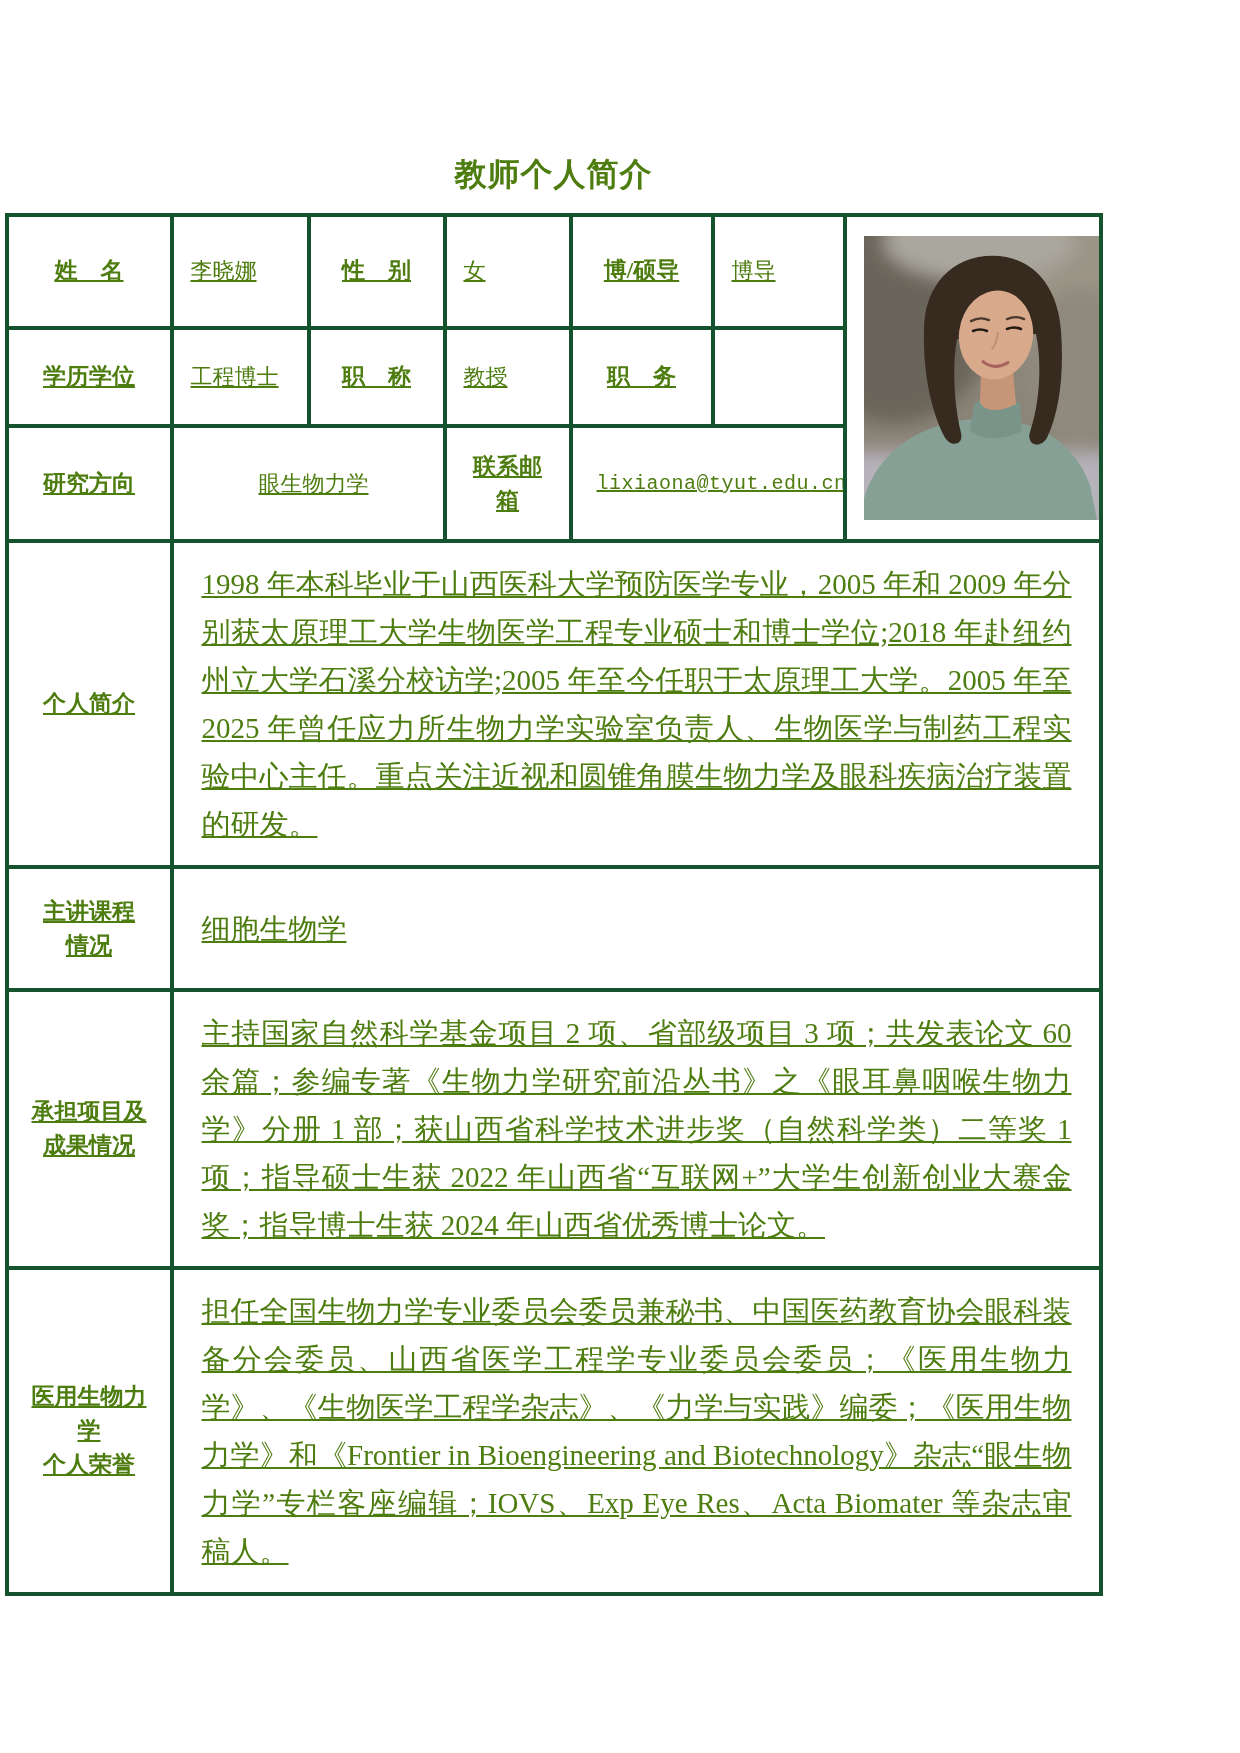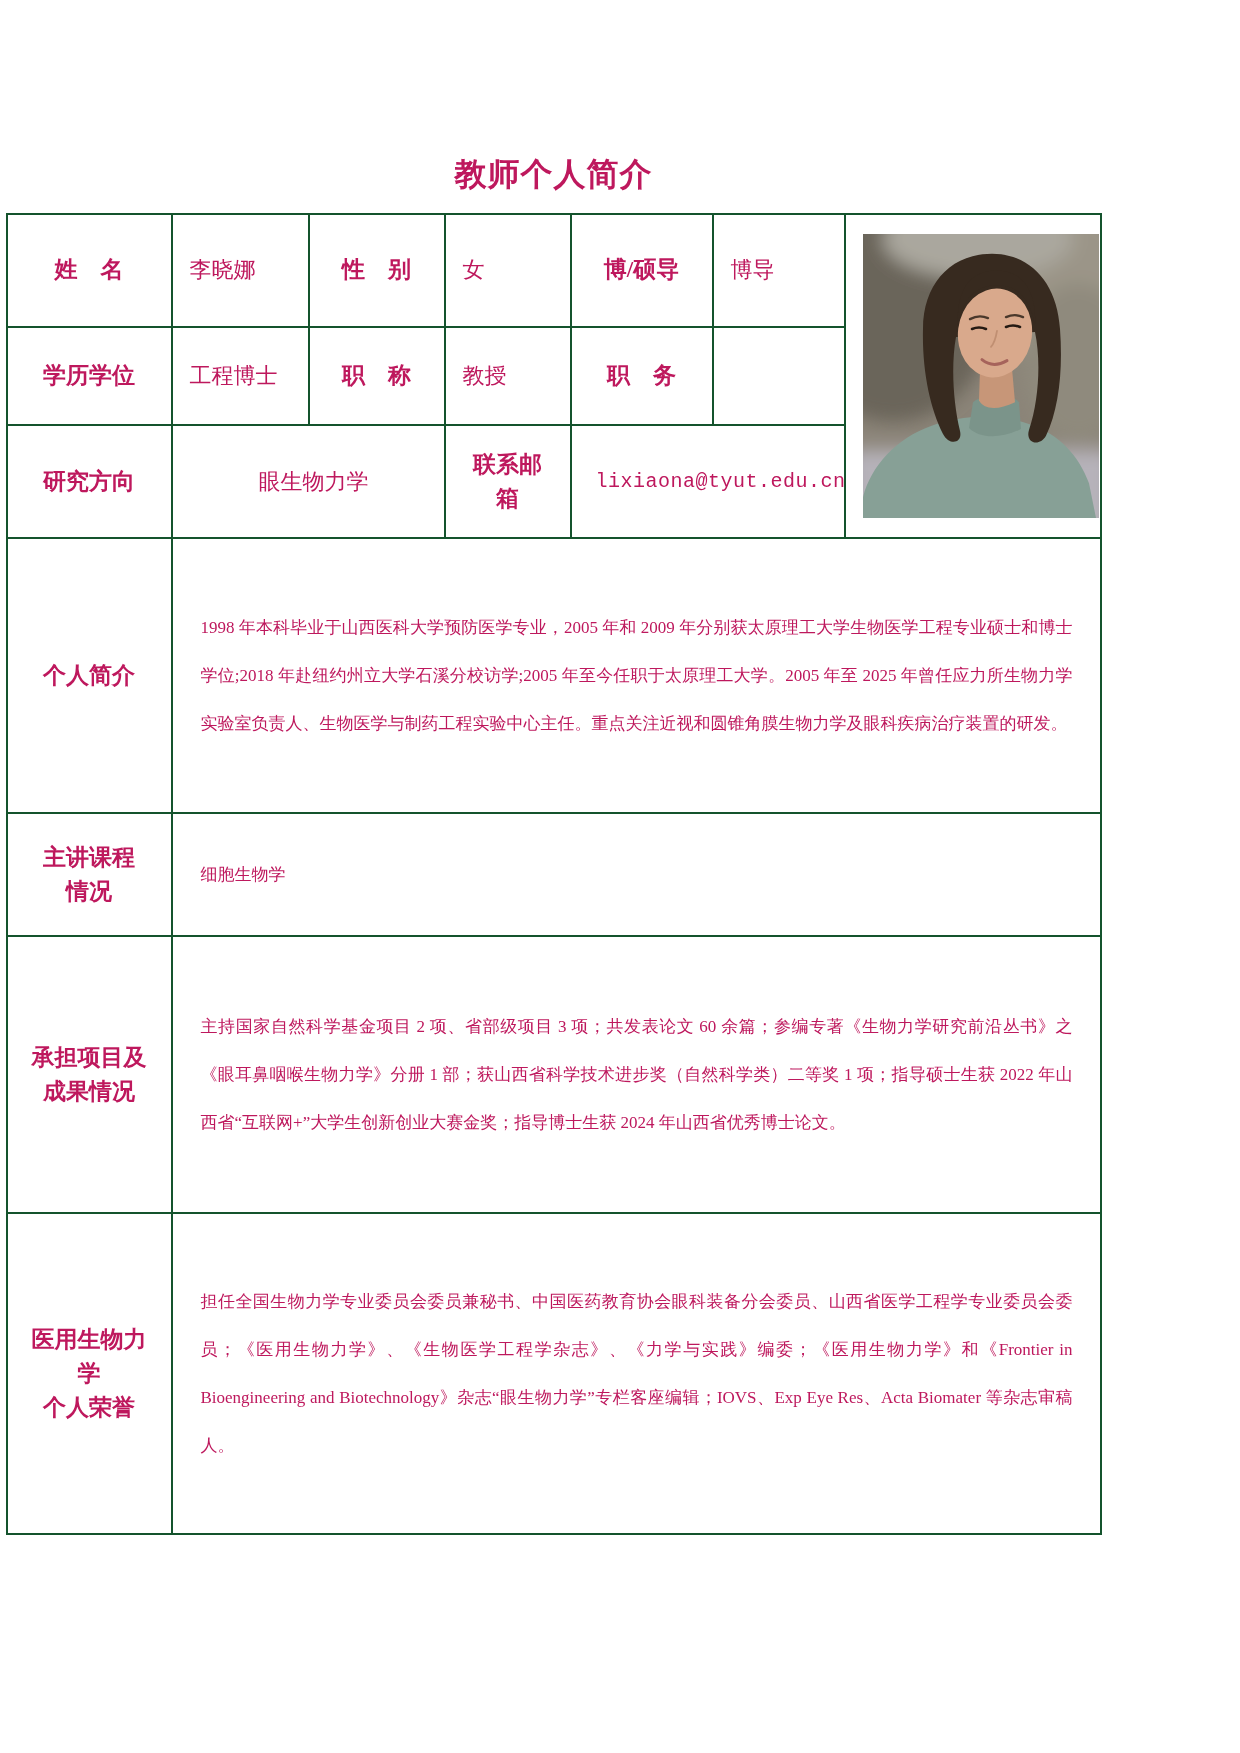--- a/index.html
+++ b/index.html
@@ -1,57 +1,58 @@
 <!DOCTYPE html>
 <html lang="zh"><head>
 <meta charset="utf-8">
 <style>
   html,body{margin:0;padding:0;background:#ffffff;}
   .page{
-    width:1107px;height:1753px;background:#ffffff;color:#be185d;
+    width:1107px;height:1753px;background:#ffffff;color:#4d7c0f;
     position:relative;overflow:hidden;
     font-family:"Liberation Serif","DejaVu Serif",serif;
   }
   .doc-title{
     margin:0;padding-top:157px;
     text-align:center;
     font-family:"Liberation Sans","DejaVu Sans",sans-serif;
     font-weight:bold;font-size:32px;line-height:34px;
     letter-spacing:1px;
   }
   table.profile{
     width:1094px;margin:22px auto 0 auto;
     border-collapse:collapse;table-layout:fixed;
   }
   table.profile td{
-    border:2px solid #14532d;
+    border:4px solid #14532d;
     vertical-align:middle;
     padding:17px;
     overflow:hidden;
+    text-decoration:underline;
   }
   .lbl{
     font-weight:bold;text-align:center;
     font-size:23px;line-height:34px;
     white-space:pre-line;
     display:block;
   }
   .val{
     font-size:22px;display:block;
   }
   .val-left{
     text-align:center;font-size:22px;display:block;padding-left:11px;
   }
   .email-val{
     font-family:"Liberation Mono","DejaVu Sans Mono",monospace;
     font-size:20px;letter-spacing:0.5px;
     text-align:center;display:block;padding-left:7px;
   }
   .body-text{
     display:block;
-    font-size:17px;line-height:48px;
+    font-size:29px;line-height:48px;
     text-align:justify;
     padding:0 10px 0 11px;
   }
   .photo-cell{text-align:center;}
   .photo-cell svg{display:block;margin:2px auto 2px auto;}
 </style>
 </head>
 <body>
 
 <div class="page">

